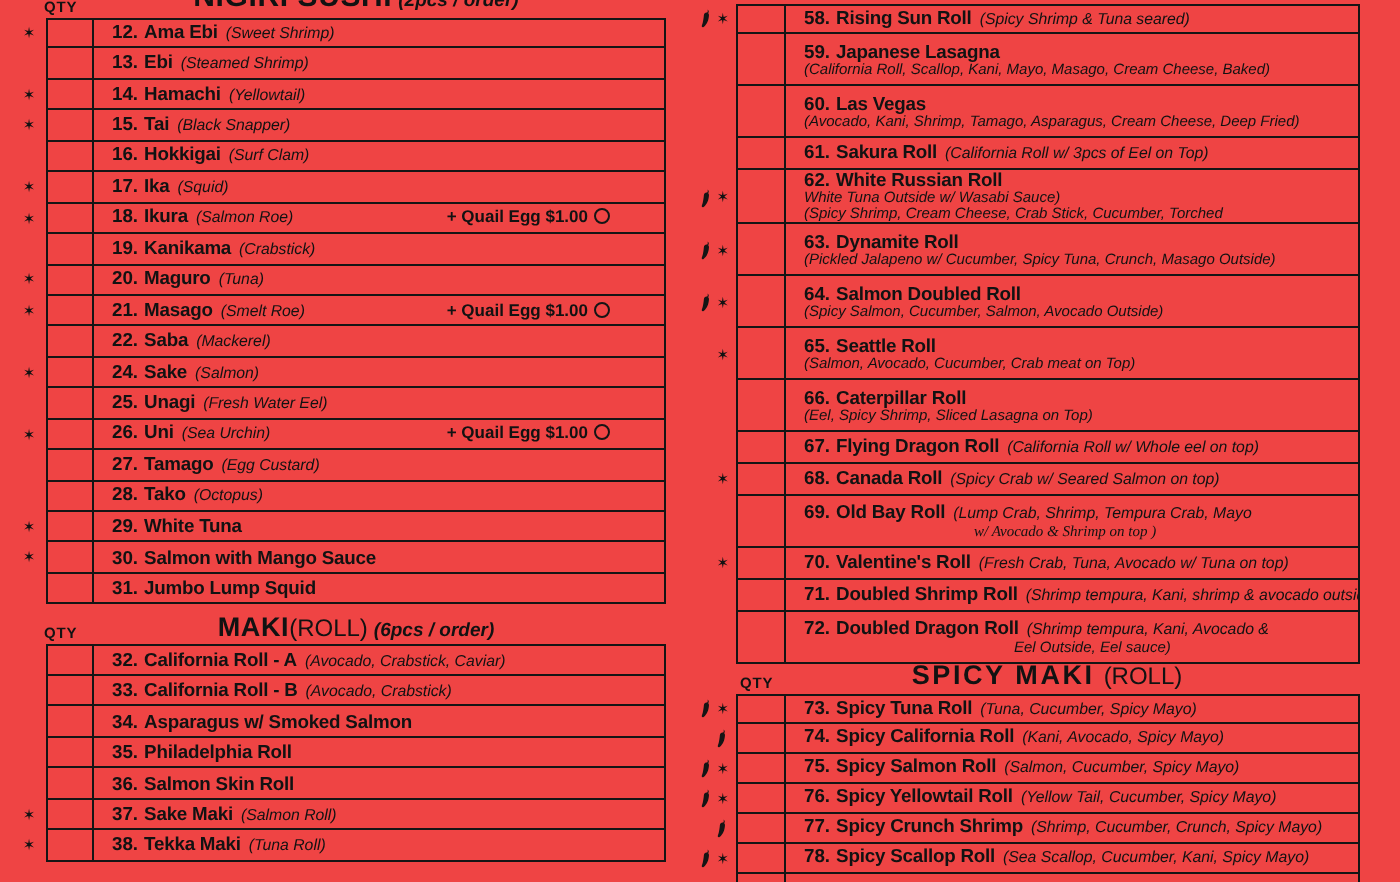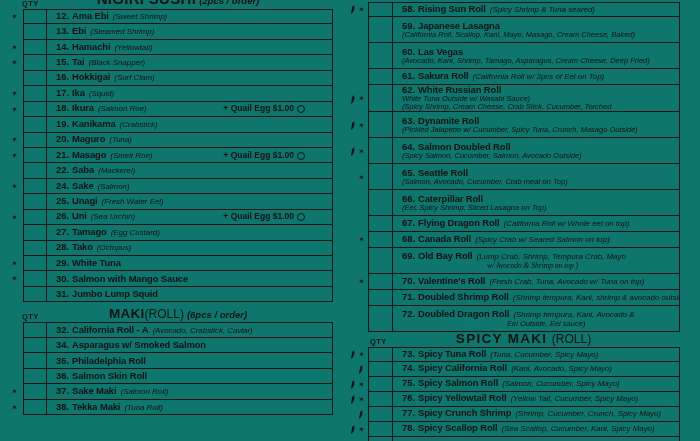--- a/index.html
+++ b/index.html
@@ -1,17 +1,17 @@
 <!DOCTYPE html>
 <html><head>
 <meta charset="utf-8">
 <style>
   *{margin:0;padding:0;box-sizing:border-box}
   html,body{background:#fff}
-  .page{position:relative;width:700px;height:441px;background:#0f766e;overflow:hidden;
+  .page{position:relative;width:700px;height:441px;background:#ef4444;overflow:hidden;
         font-family:"Liberation Sans","DejaVu Sans",sans-serif;color:#121212}
   .col{position:absolute;top:0}
   .colL{left:6px;width:327px}
   .colR{left:350px;width:330px}
 
   .sec-head{position:relative}
   .sh-nigiri{height:9px}
   .sh-maki{height:20px}
   .sh-spicy{height:15px}
   .qty-lbl{position:absolute;left:16px;bottom:1px;font-size:7.5px;font-weight:700;letter-spacing:.4px}
@@ -43,21 +43,21 @@
   .mcell{display:flex;align-items:center;justify-content:center;gap:1.5px}
   .colR .mcell{justify-content:flex-end;padding-right:3.5px}
   .star{font-size:7.5px;line-height:1}
   .pepper{width:6.5px;height:10.5px;transform:rotate(-8deg);flex:0 0 auto}
 
   .line1{display:flex;align-items:baseline;white-space:nowrap;line-height:10px}
   .num{font-size:9.4px;font-weight:700;margin-right:3px}
   .nm{font-size:9.4px;font-weight:700;letter-spacing:-.1px}
   .ds{font-size:7.9px;font-style:italic;font-weight:400;margin-left:4px}
   .dsl{font-size:7.5px;font-style:italic;line-height:8.3px;white-space:nowrap;display:block}
-  .egg{margin-left:auto;display:flex;align-items:flex-end;gap:3px;padding-right:23px}
+  .egg{margin-left:auto;display:flex;align-items:center;gap:3px;padding-right:23px}
   .egg-lbl{font-size:8.5px;font-weight:700}
   .circle{width:8px;height:8px;border:1.5px solid #151515;border-radius:50%;flex:0 0 auto}
 </style>
 </head>
 <body>
 
 <div class="page">
 
   <div class="col colL">
 
@@ -318,20 +318,31 @@
     </div>
     <div class="mtable t-maki">
         <div class="mrow lines1">
           <span class="mcell"></span>
           <span class="qcell"></span>
           <span class="icell">
             <span class="line1">
               <span class="num">32.</span>
               <span class="nm">California Roll - A</span>
               <i class="ds">(Avocado, Crabstick, Caviar)</i>
+            </span>
+          </span>
+        </div>
+        <div class="mrow lines1">
+          <span class="mcell"></span>
+          <span class="qcell"></span>
+          <span class="icell">
+            <span class="line1">
+              <span class="num">33.</span>
+              <span class="nm">California Roll - B</span>
+              <i class="ds">(Avocado, Crabstick)</i>
             </span>
           </span>
         </div>
         <div class="mrow lines1">
           <span class="mcell"></span>
           <span class="qcell"></span>
           <span class="icell">
             <span class="line1">
               <span class="num">34.</span>
               <span class="nm">Asparagus w/ Smoked Salmon</span>

